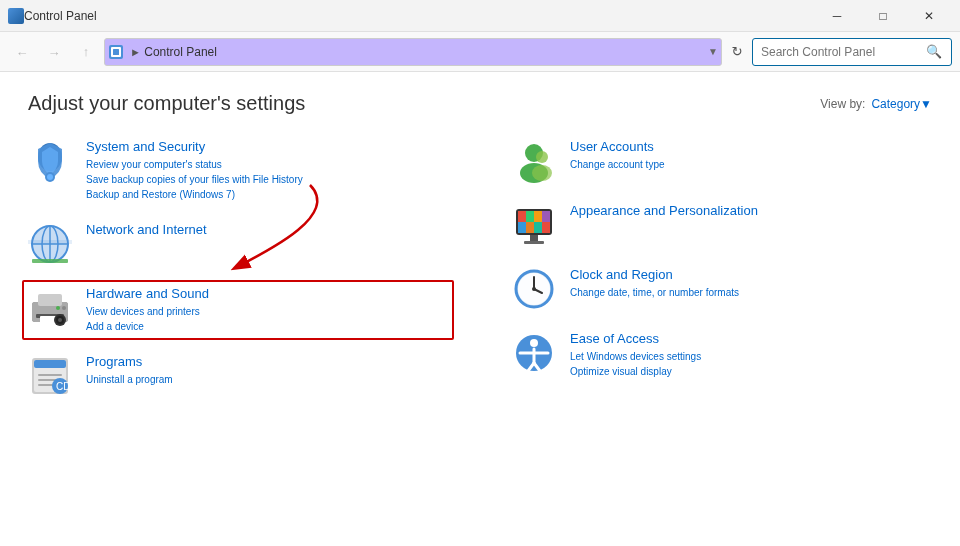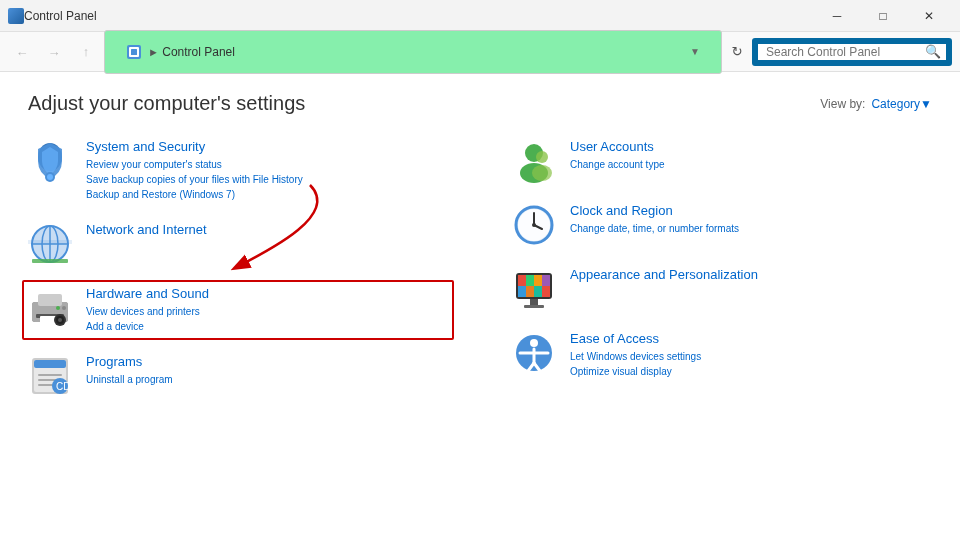--- a/index.html
+++ b/index.html
@@ -63,27 +63,27 @@
       border-radius: 3px;
       display: flex;
       align-items: center;
       justify-content: center;
       color: #555;
       font-size: 13px;
     }
     .nav-btn.disabled { color: #bbb; cursor: default; }
     .address-bar {
       flex: 1;
-      height: 44px;
+      height: 28px;
       border: 1px solid #ccc;
       border-radius: 3px;
-      background: #86efac;
-      display: flex;
-      align-items: center;
-      padding: 0 21px;
+      background: #c4b5fd;
+      display: flex;
+      align-items: center;
+      padding: 0 3px;
       gap: 6px;
     }
     .address-icon {
       width: 16px;
       height: 16px;
       flex-shrink: 0;
     }
     .address-text {
       font-size: 12px;
       color: #333;
@@ -101,27 +101,28 @@
       background: transparent;
       cursor: pointer;
       color: #555;
       display: flex;
       align-items: center;
       justify-content: center;
     }
     .search-box {
       width: 200px;
       height: 28px;
-      border: 6px solid #0369a1;
+      border: 1px solid #0369a1;
       border-radius: 3px;
       background: white;
       display: flex;
       align-items: center;
       padding: 0 8px;
       gap: 4px;
+      justify-content: flex-end;
     }
     .search-input {
       border: none;
       outline: none;
       font-size: 12px;
       color: #999;
       flex: 1;
       background: transparent;
     }
 
@@ -392,35 +393,20 @@
           <circle cx="30" cy="18" r="6" fill="#8BC34A" opacity="0.8"></circle>
           <ellipse cx="30" cy="34" rx="10" ry="8" fill="#8BC34A" opacity="0.7"></ellipse>
         </svg>
         <div class="category-info">
           <a class="category-title">User Accounts</a>
           <a class="category-link">Change account type</a>
         </div>
       </div>
 
       <div class="category-item">
-        <svg class="icon-clock" viewBox="0 0 44 44">
-          <circle cx="22" cy="22" r="18" fill="#4a90d9" opacity="0.2"></circle>
-          <circle cx="22" cy="22" r="18" fill="none" stroke="#4a90d9" stroke-width="3"></circle>
-          <circle cx="22" cy="22" r="16" fill="white" opacity="0.9"></circle>
-          <line x1="22" y1="22" x2="22" y2="10" stroke="#333" stroke-width="2" stroke-linecap="round"></line>
-          <line x1="22" y1="22" x2="30" y2="26" stroke="#333" stroke-width="2" stroke-linecap="round"></line>
-          <circle cx="22" cy="22" r="2" fill="#333"></circle>
-        </svg>
-        <div class="category-info">
-          <a class="category-title">Clock and Region</a>
-          <a class="category-link">Change date, time, or number formats</a>
-        </div>
-      </div>
-
-      <div class="category-item">
         <svg class="icon-appearance" viewBox="0 0 44 44">
 
           <rect x="4" y="6" width="36" height="26" rx="3" fill="#333"></rect>
           <rect x="6" y="8" width="32" height="22" rx="1" fill="#4a90d9"></rect>
 
           <rect x="6" y="8" width="8" height="11" fill="#e74c3c"></rect>
           <rect x="14" y="8" width="8" height="11" fill="#2ecc71"></rect>
           <rect x="22" y="8" width="8" height="11" fill="#f39c12"></rect>
           <rect x="30" y="8" width="8" height="11" fill="#9b59b6"></rect>
           <rect x="6" y="19" width="8" height="11" fill="#3498db"></rect>
@@ -430,20 +416,35 @@
 
           <rect x="18" y="32" width="8" height="6" fill="#555"></rect>
           <rect x="12" y="38" width="20" height="3" rx="1" fill="#666"></rect>
         </svg>
         <div class="category-info">
           <a class="category-title">Appearance and Personalization</a>
         </div>
       </div>
 
       <div class="category-item">
+        <svg class="icon-clock" viewBox="0 0 44 44">
+          <circle cx="22" cy="22" r="18" fill="#4a90d9" opacity="0.2"></circle>
+          <circle cx="22" cy="22" r="18" fill="none" stroke="#4a90d9" stroke-width="3"></circle>
+          <circle cx="22" cy="22" r="16" fill="white" opacity="0.9"></circle>
+          <line x1="22" y1="22" x2="22" y2="10" stroke="#333" stroke-width="2" stroke-linecap="round"></line>
+          <line x1="22" y1="22" x2="30" y2="26" stroke="#333" stroke-width="2" stroke-linecap="round"></line>
+          <circle cx="22" cy="22" r="2" fill="#333"></circle>
+        </svg>
+        <div class="category-info">
+          <a class="category-title">Clock and Region</a>
+          <a class="category-link">Change date, time, or number formats</a>
+        </div>
+      </div>
+
+      <div class="category-item">
         <svg class="icon-ease" viewBox="0 0 44 44">
           <circle cx="22" cy="22" r="18" fill="#4a90d9"></circle>
 
           <circle cx="22" cy="12" r="4" fill="white"></circle>
 
           <line x1="8" y1="22" x2="36" y2="22" stroke="white" stroke-width="3" stroke-linecap="round"></line>
           <line x1="22" y1="18" x2="22" y2="32" stroke="white" stroke-width="3" stroke-linecap="round"></line>
 
           <line x1="22" y1="32" x2="16" y2="40" stroke="white" stroke-width="3" stroke-linecap="round"></line>
           <line x1="22" y1="32" x2="28" y2="40" stroke="white" stroke-width="3" stroke-linecap="round"></line>

